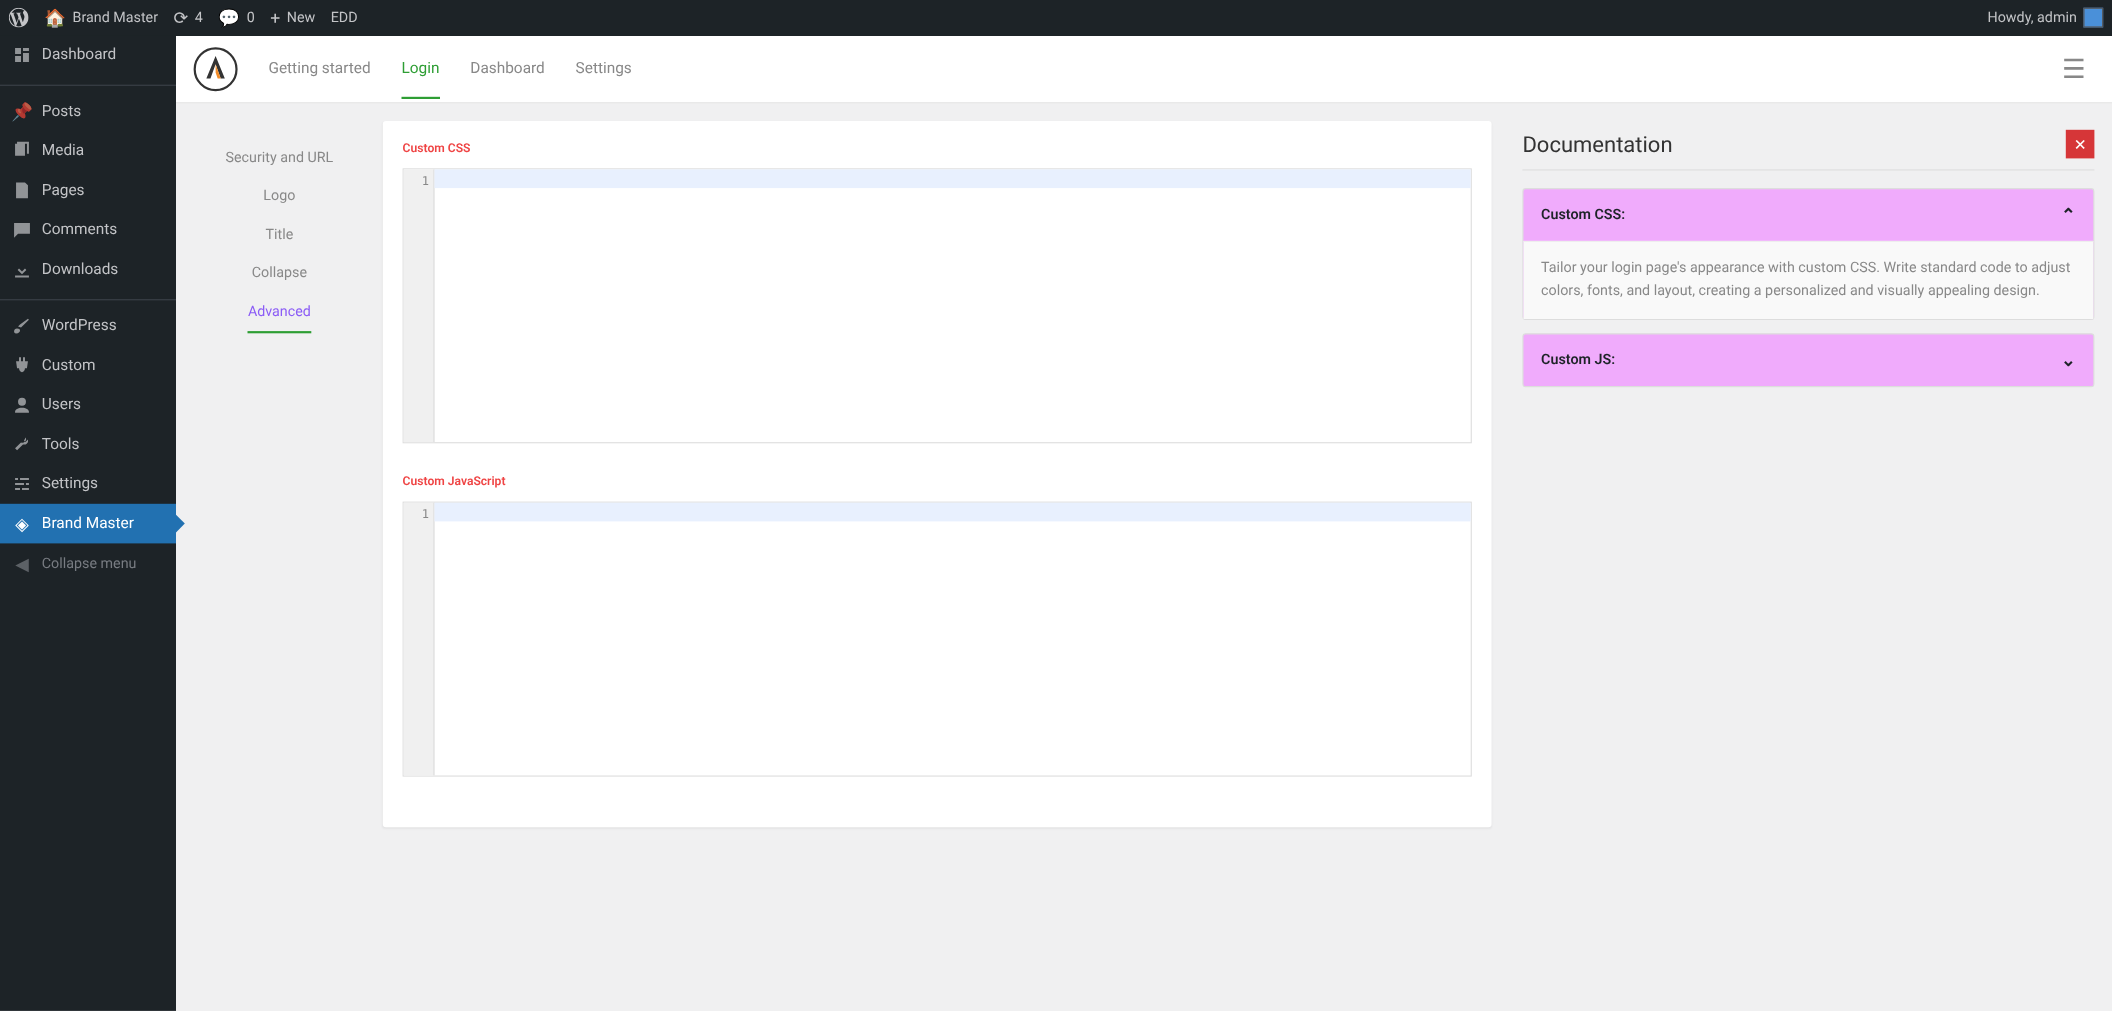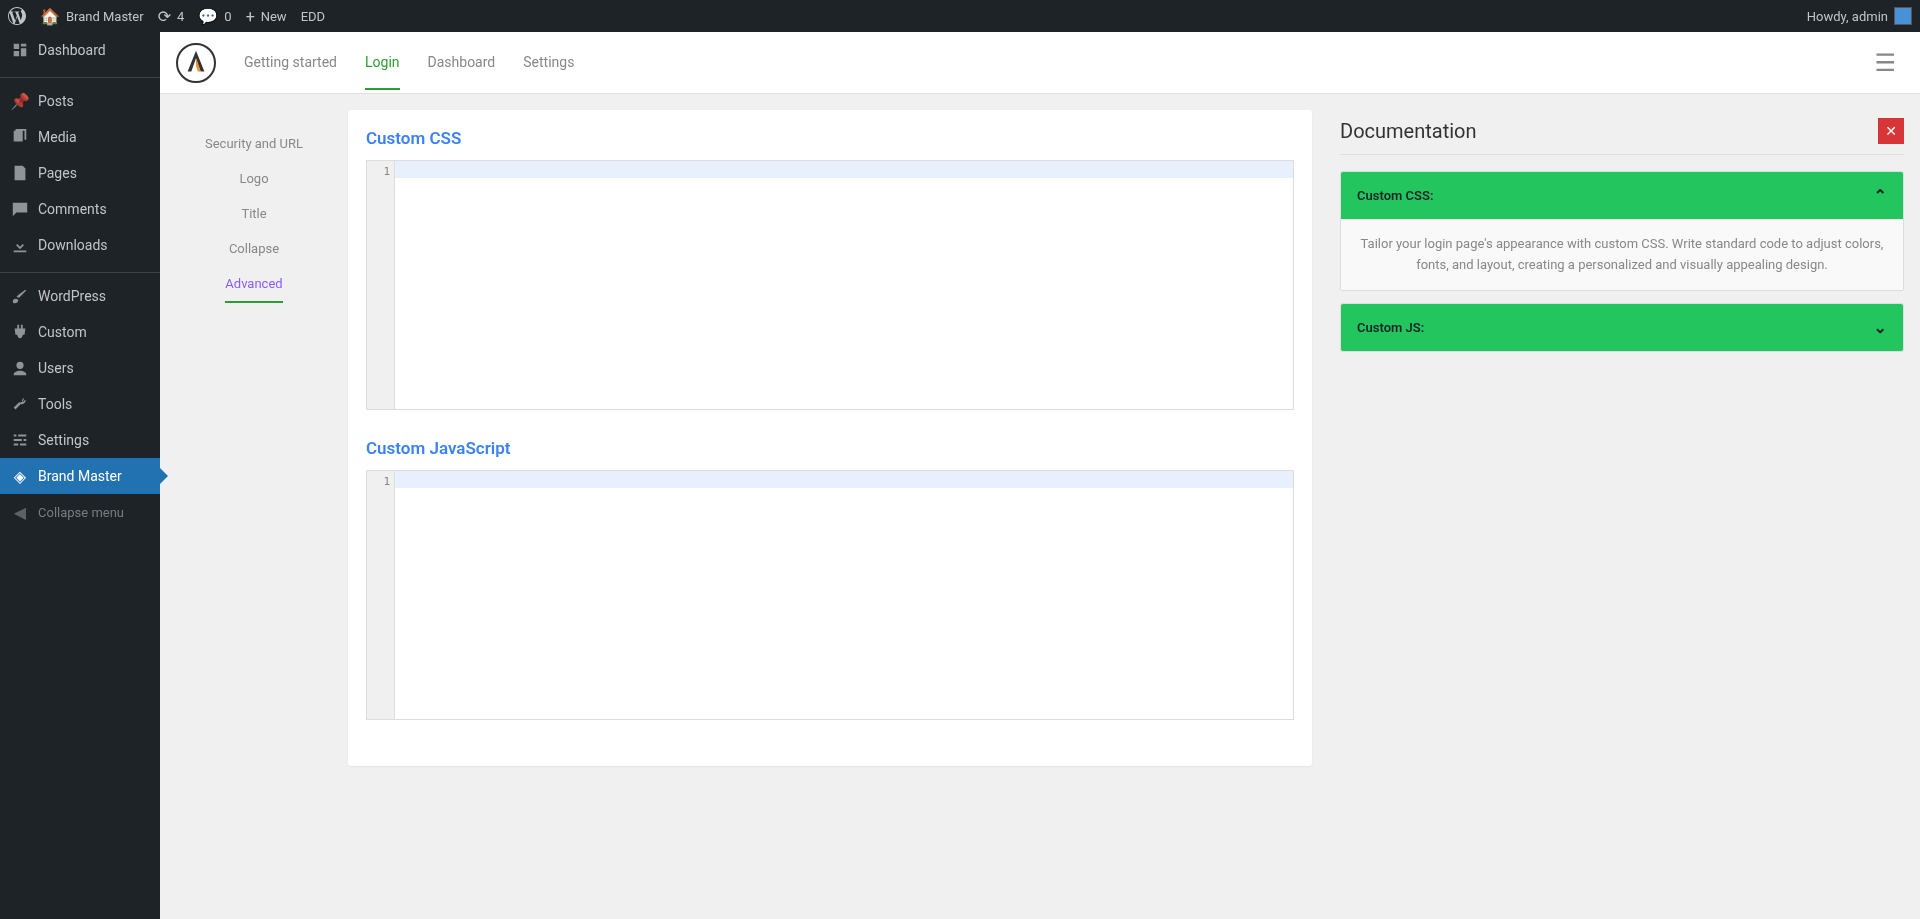--- a/index.html
+++ b/index.html
@@ -39,31 +39,31 @@
     .sub-nav { width: 188px; padding: 16px 20px; text-align: center; }
     .sub-nav-item { padding: 10px 0; color: #888; cursor: pointer; font-size: 13px; }
     .sub-nav-item.active { color: #8b5cf6; border-bottom: 2px solid #2e9e34; display: inline-block; }
     
     .content-panel { flex: 1; display: flex; gap: 28px; align-items: flex-start; }
     .main-panel { flex: 1; background: #fff; border-radius: 3px; box-shadow: 0 1px 2px rgba(0,0,0,0.05); }
     .panel-header { padding: 20px 18px; border-bottom: 1px solid #e8e8e8; }
     .panel-title { font-size: 20px; font-weight: 400; color: #333; }
     .panel-body { padding: 18px; }
     .field-group { margin-bottom: 28px; }
-    .field-label { font-size: 17px; font-weight: 600; color: #3b82f6; margin-bottom: 12px; display: block; }
+    .field-label { font-size: 11px; font-weight: 600; color: #ef4444; margin-bottom: 12px; display: block; }
     .code-editor { border: 1px solid #ddd; background: #fff; height: 250px; position: relative; }
     .code-gutter { position: absolute; left: 0; top: 0; bottom: 0; width: 28px; background: #f0f0f0; border-right: 1px solid #ddd; text-align: right; padding: 4px 4px 0 0; color: #888; font-size: 11px; font-family: monospace; }
     .code-line-hl { position: absolute; left: 28px; right: 0; top: 0; height: 17px; background: #e8f0fe; }
     
     
-    .doc-panel { width: 564px; padding-top: 8px; text-align: center; }
+    .doc-panel { width: 520px; padding-top: 8px; }
     .doc-header { display: flex; justify-content: space-between; align-items: center; margin-bottom: 16px; padding-bottom: 10px; border-bottom: 1px solid #ddd; }
     .doc-title { font-size: 20px; font-weight: 400; color: #333; }
     .close-doc { width: 26px; height: 26px; background: #d63638; color: #fff; display: flex; align-items: center; justify-content: center; cursor: pointer; font-size: 14px; }
-    .accordion-item { background: #22c55e; border: 1px solid #ddd; border-radius: 3px; margin-bottom: 12px; }
+    .accordion-item { background: #f0abfc; border: 1px solid #ddd; border-radius: 3px; margin-bottom: 12px; }
     .accordion-header { display: flex; justify-content: space-between; align-items: center; padding: 14px 16px; cursor: pointer; font-weight: 600; font-size: 13px; }
     .accordion-body { padding: 14px 16px; color: #888; font-size: 13px; line-height: 1.6; background: #f9f9f9; border-top: 1px solid #eee; }
     .chevron { font-size: 16px; }
   </style>
 </head>
 <body>
 
 <div class="admin-bar">
   <div class="admin-bar-left">
     <span class="admin-bar-item">

